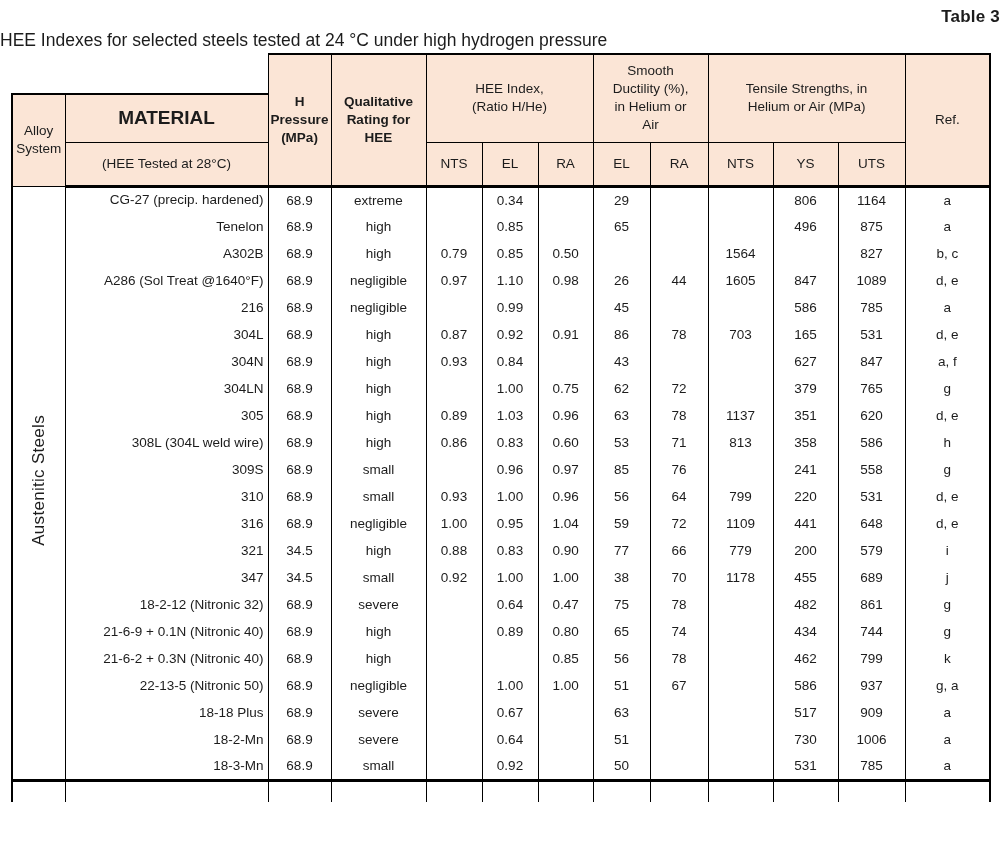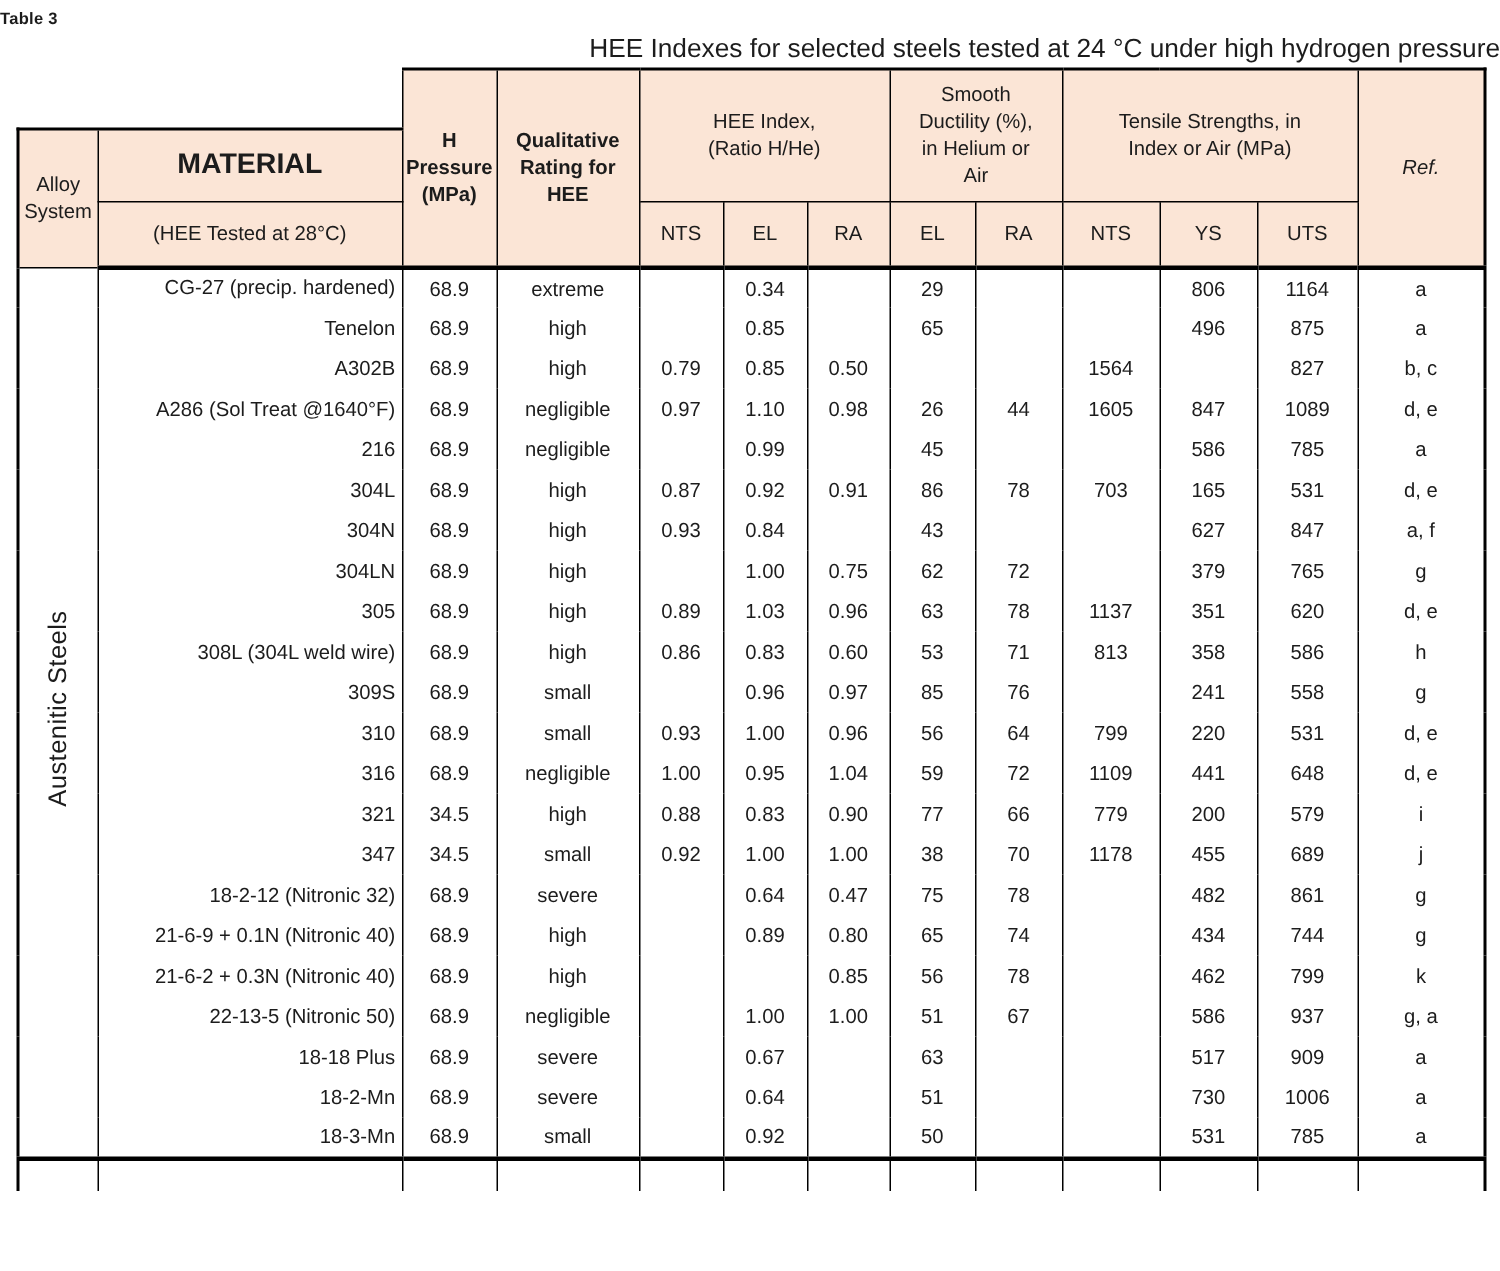--- a/index.html
+++ b/index.html
@@ -1,34 +1,34 @@
 <!DOCTYPE html>
 <html style="--header-bg: #fbe5d6; --border-c: #000000; --text-c: #1c1c1c;"><head>
 <meta charset="utf-8">
 <style>
   :root { --header-bg: #fbe5d6; --border-c: #000000; --text-c: #1c1c1c; }
   * { box-sizing: border-box; }
   html, body { margin: 0; padding: 0; background: #ffffff; }
   body { width: 1000px; height: 847px; font-family: "Liberation Sans", sans-serif; color: var(--text-c); }
   .page { position: relative; width: 1000px; height: 847px; overflow: hidden; background: #ffffff; }
 
-  .title { text-align: left; font-size: 11px; font-weight: bold; padding-top: 7px; letter-spacing: 0.2px; }
-  .subtitle { text-align: right; font-size: 17.5px; font-weight: normal; margin-top: 3px; margin-bottom: 2px; padding-left: 48px; }
+  .title { text-align: right; font-size: 17px; font-weight: bold; padding-top: 7px; letter-spacing: 0.2px; }
+  .subtitle { text-align: left; font-size: 17.5px; font-weight: normal; margin-top: 3px; margin-bottom: 2px; }
 
   table.hee { border-collapse: collapse; table-layout: fixed; width: 978px; margin-left: 11px; }
   th, td { padding: 0; margin: 0; vertical-align: middle; font-weight: normal; color: var(--text-c); }
 
   
   .hdr { background: var(--header-bg); border: 1px solid var(--border-c); font-size: 13.5px; text-align: center; line-height: 18px; }
   .hdr.bold { font-weight: bold; }
   .pre { white-space: pre-line; }
   .ghost { border: none; background: transparent; height: 40px; }
   .t2 { border-top: 2px solid var(--border-c); }
   .l2 { border-left: 2px solid var(--border-c); }
-  .r2 { border-right: 2px solid var(--border-c); font-style: italic; }
+  .r2 { border-right: 2px solid var(--border-c); }
   .b3 { border-bottom: 3px solid var(--border-c); }
   .rowH2 th { height: 48px; }
   .rowH3 th { height: 44px; }
   .mat-hdr { font-size: 19px; margin-left: 28px; }
 
   
   td.data { border-left: 1px solid var(--border-c); border-right: 1px solid var(--border-c); border-top: none; border-bottom: none; height: 27px; font-size: 13.5px; background: #ffffff; }
   td.data.mat { text-align: right; padding-left: 13px; padding-right: 4px; line-height: 20px; }
   td.data.num { text-align: center; }
   td.alloy-cell { border-left: 2px solid var(--border-c); border-right: 1px solid var(--border-c); border-bottom: 3px solid var(--border-c); text-align: center; background: #ffffff; }
@@ -73,21 +73,21 @@
         <th class="hdr bold pre t2 b3" rowspan="3">Qualitative
 Rating for
 HEE</th>
         <th class="hdr pre t2" colspan="3" rowspan="2">HEE Index,
 (Ratio H/He)</th>
         <th class="hdr pre t2" colspan="2" rowspan="2">Smooth
 Ductility (%),
 in Helium or
 Air</th>
         <th class="hdr pre t2" colspan="3" rowspan="2">Tensile Strengths, in
-Index or Air (MPa)</th>
+Helium or Air (MPa)</th>
         <th class="hdr t2 r2 b3" rowspan="3">Ref.</th>
       </tr>
       <tr class="rowH2">
         <th class="hdr pre t2 l2" rowspan="2">Alloy
 System</th>
         <th class="hdr bold mat-hdr t2">MATERIAL</th>
       </tr>
       <tr class="rowH3">
         <th class="hdr b3">(HEE Tested at 28°C)</th>
         <th class="hdr b3">NTS</th>

